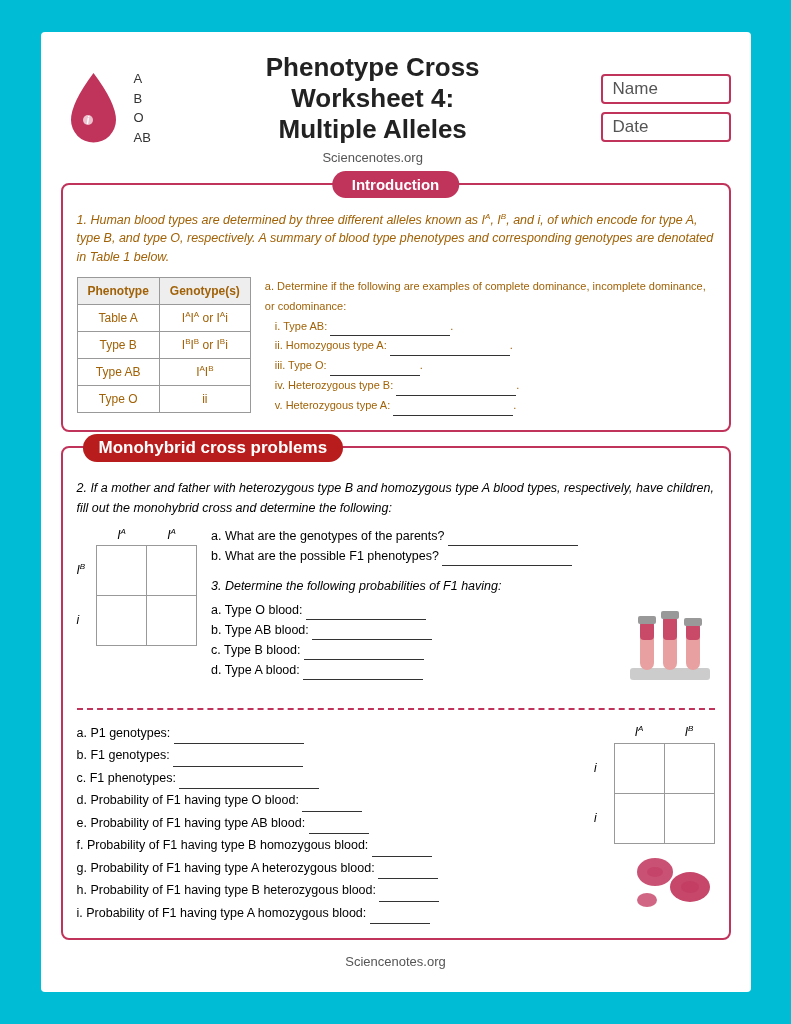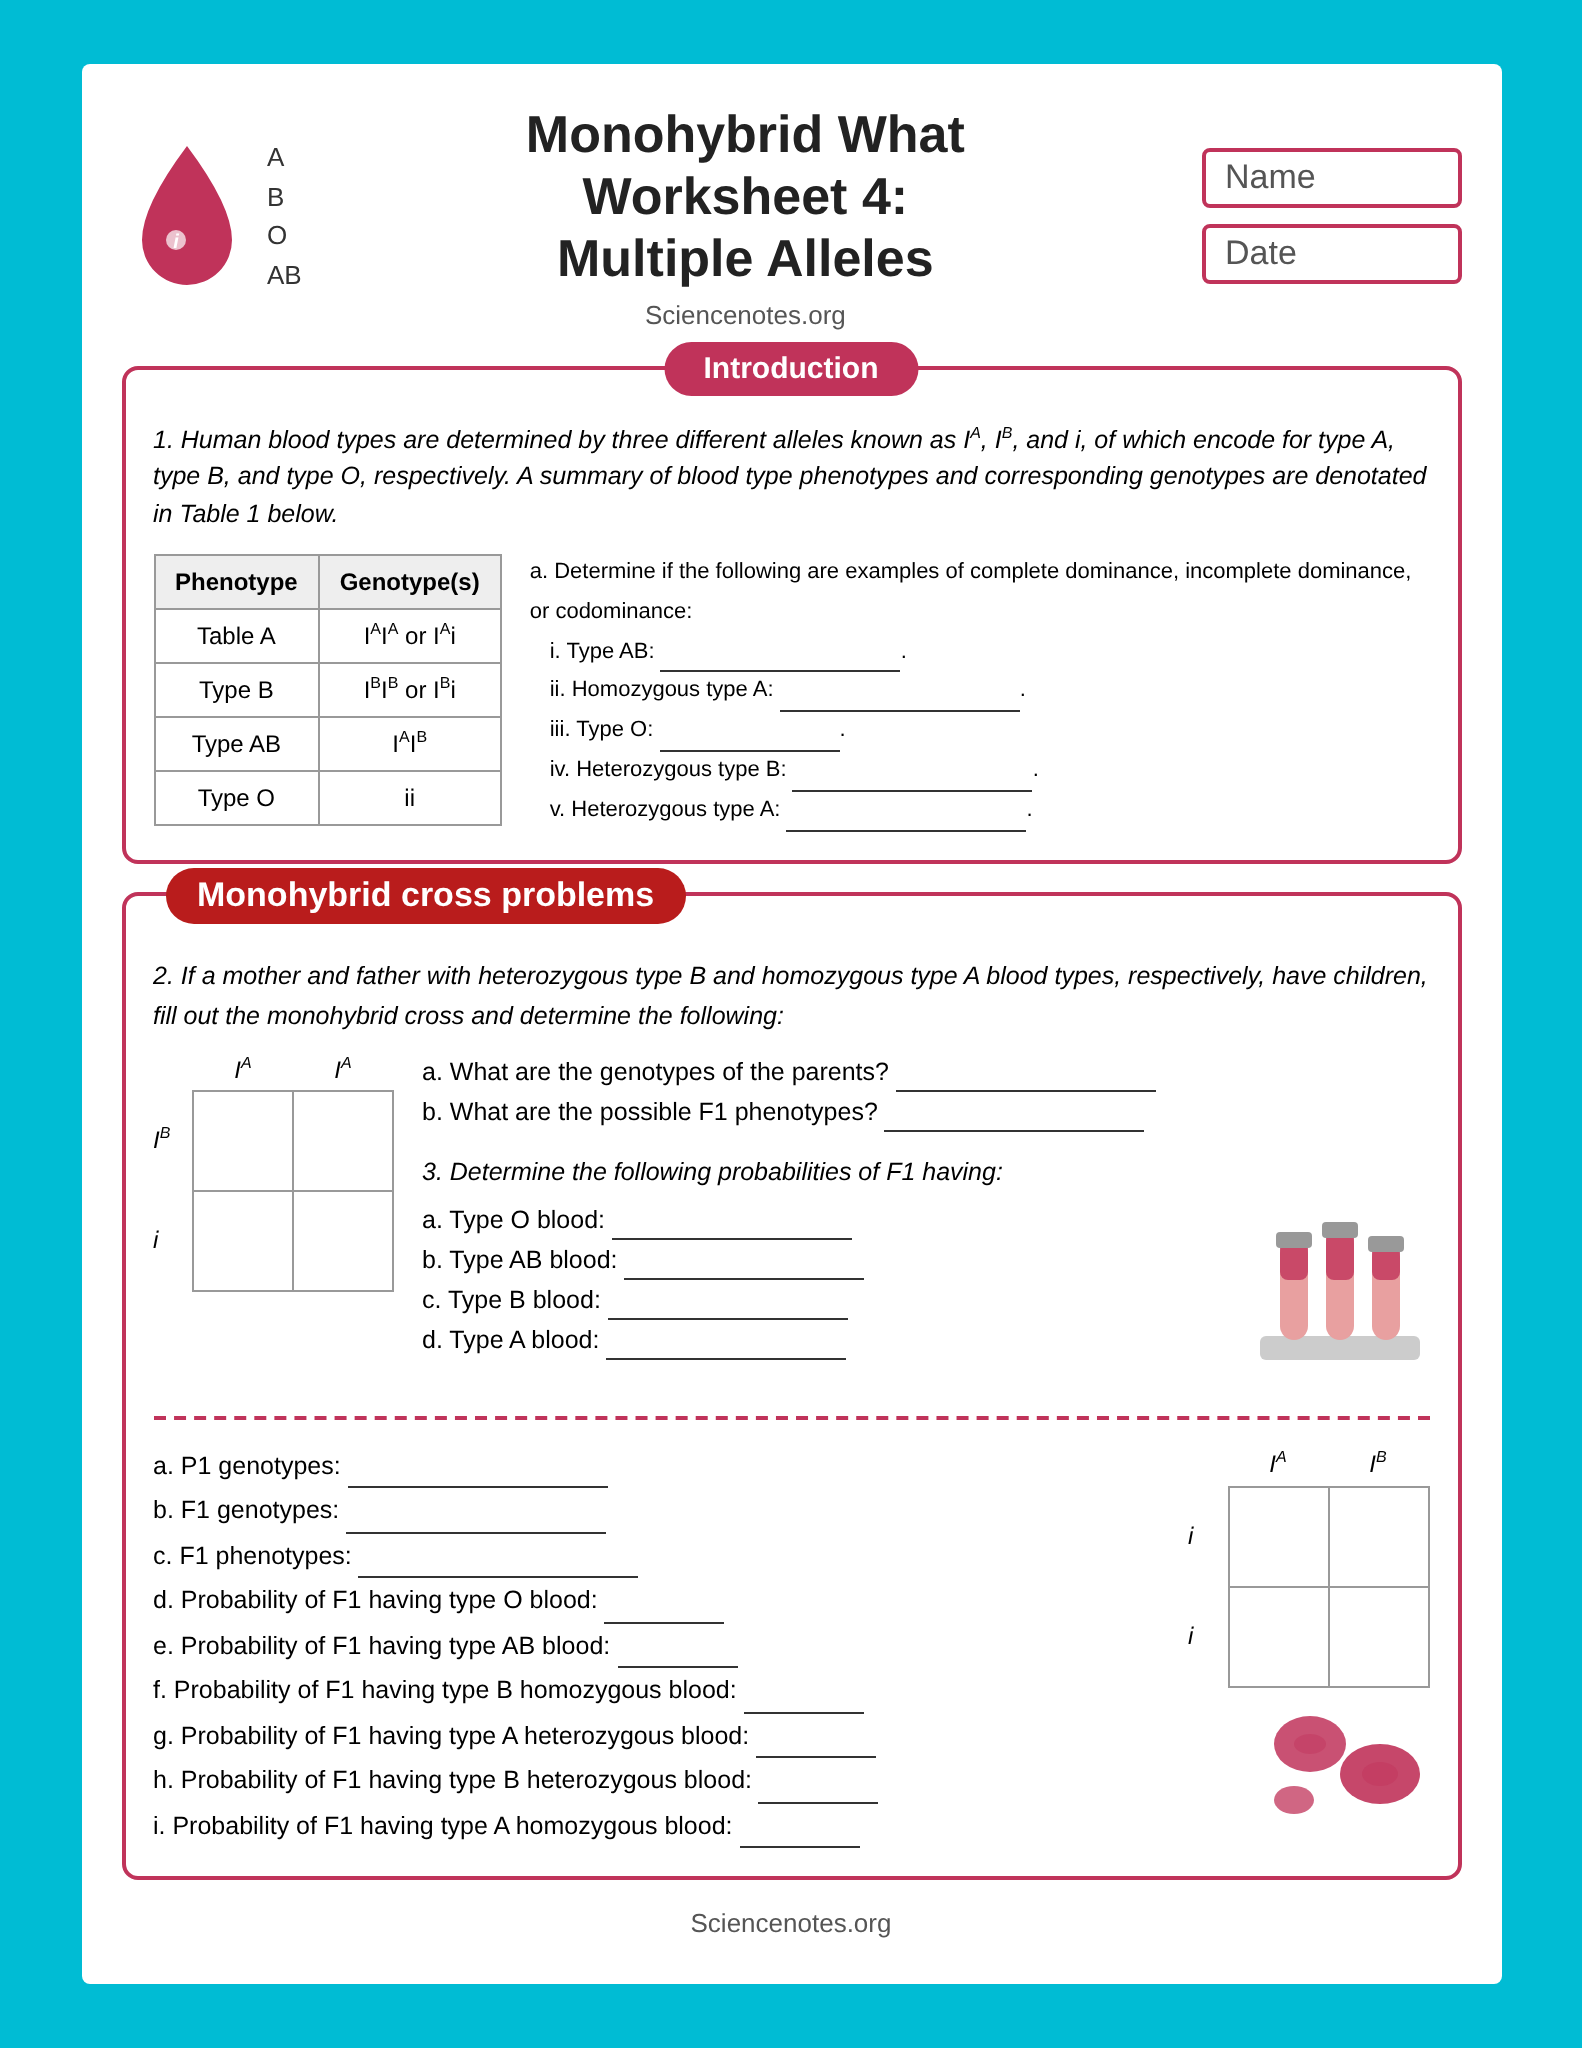--- a/index.html
+++ b/index.html
@@ -106,21 +106,21 @@
       position: absolute;
       top: -14px;
       left: 20px;
       white-space: nowrap;
     }
 
     
     .intro-content {
       margin-top: 12px;
       font-size: 12.5px;
-      color: #000000;
+      color: #a16207;
       line-height: 1.5;
     }
     .intro-content p {
       margin-bottom: 10px;
       font-style: italic;
     }
 
     .intro-body {
       display: flex;
       gap: 14px;
@@ -210,21 +210,21 @@
 
     <div class="blood-type-labels">
       <span>A</span>
       <span>B</span>
       <span>O</span>
       <span>AB</span>
     </div>
 
     <div class="title-block">
       <h1>
-        <span>Monohybrid What</span><br>
+        <span>Phenotype Cross</span><br>
         <span>Worksheet 4:</span><br>
         <span>Multiple Alleles</span>
       </h1>
       <div class="subtitle">Sciencenotes.org</div>
     </div>
 
     <div class="name-date-block">
       <div class="name-date-box">
         <span>Name</span>
       </div>

